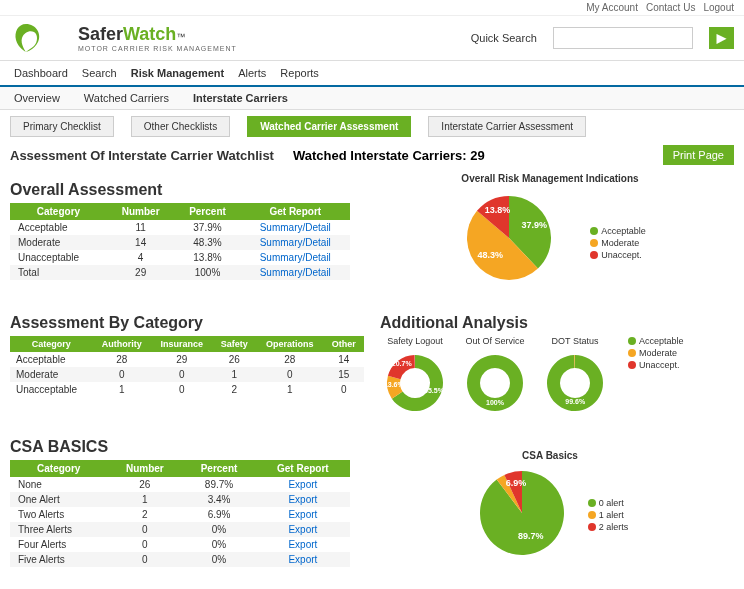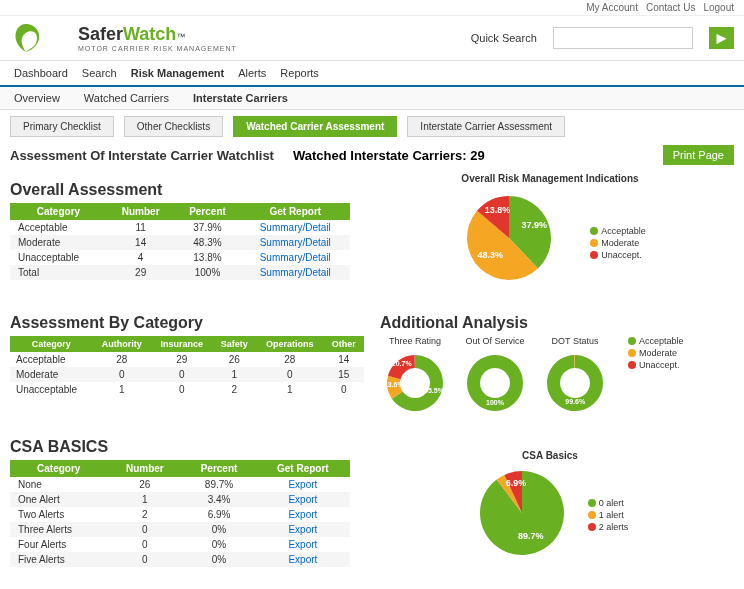--- a/index.html
+++ b/index.html
@@ -20,21 +20,21 @@
 
     
     .main-nav { display: flex; align-items: center; padding: 4px 10px; border-bottom: 2px solid #0369a1; gap: 6px; }
     .main-nav a { color: #333; text-decoration: none; font-size: 11px; padding: 2px 4px; }
 
     
     .sub-nav { display: flex; align-items: center; padding: 3px 10px; border-bottom: 1px solid #ddd; gap: 16px; background: #f9f9f9; }
     .sub-nav a { color: #333; text-decoration: none; font-size: 11px; padding: 2px 4px; }
 
     
-    .tabs { display: flex; padding: 6px 10px 0; gap: 10px; }
+    .tabs { display: flex; padding: 6px 10px 0; gap: 17px; }
     .tab { padding: 4px 12px; border: 1px solid #ccc; background: #f0f0f0; font-size: 10px; cursor: pointer; color: #333; }
     .tab.active { background: #6ab023; color: white; border-color: #6ab023; font-weight: bold; }
 
     
     .content { padding: 8px 10px; }
 
     .page-header { display: flex; align-items: center; justify-content: space-between; margin-bottom: 8px; }
     .page-title { font-size: 13px; font-weight: bold; color: #333; }
     .watched-count { font-size: 13px; font-weight: bold; color: #000000; margin-left: 16px; }
     .print-btn { background: #6ab023; color: white; border: none; padding: 4px 10px; font-size: 11px; cursor: pointer; }
@@ -245,21 +245,21 @@
     <td>1</td>
     <td>0</td>
   </tr>
           </tbody>
       </table>
     </div>
     <div class="analysis-right">
       <div class="section-title">Additional Analysis</div>
       <div class="small-charts">
         <div class="small-chart">
-          <div class="small-chart-title">Three Rating</div>
+          <div class="small-chart-title">Safety Logout</div>
           <svg width="70" height="70" viewBox="0 0 70 70" id="donut-safety">
               <path d="M35,7 A28,28 0 1 1 11.841743920312265,50.738334579859654 L22.593791385881573,43.43125066778195 A15,15 0 1 0 35,20 Z" fill="#6ab023"></path>
               <text x="54.00096104690691" y="45.060491006602334" text-anchor="middle" font-size="7" fill="white" font-weight="bold">65.5%</text>
               <path d="M11.841743920312265,50.738334579859654 A28,28 0 0 1 7.923958342651815,27.866419680865313 L20.49497768356347,31.178439114749274 A15,15 0 0 0 22.593791385881573,43.43125066778195 Z" fill="#f5a623"></path>
               <text x="13.808641204296539" y="38.62991906132376" text-anchor="middle" font-size="7" fill="white" font-weight="bold">13.6%</text>
               <path d="M7.923958342651815,27.866419680865313 A28,28 0 0 1 34.64815088326612,7.002210762293149 L34.81150940174971,20.001184336942757 A15,15 0 0 0 20.49497768356347,31.178439114749274 Z" fill="#e0362c"></path>
               <text x="21.7691930411478" y="18.053149342205547" text-anchor="middle" font-size="7" fill="white" font-weight="bold">20.7%</text>
             </svg>
         </div>
         <div class="small-chart">

